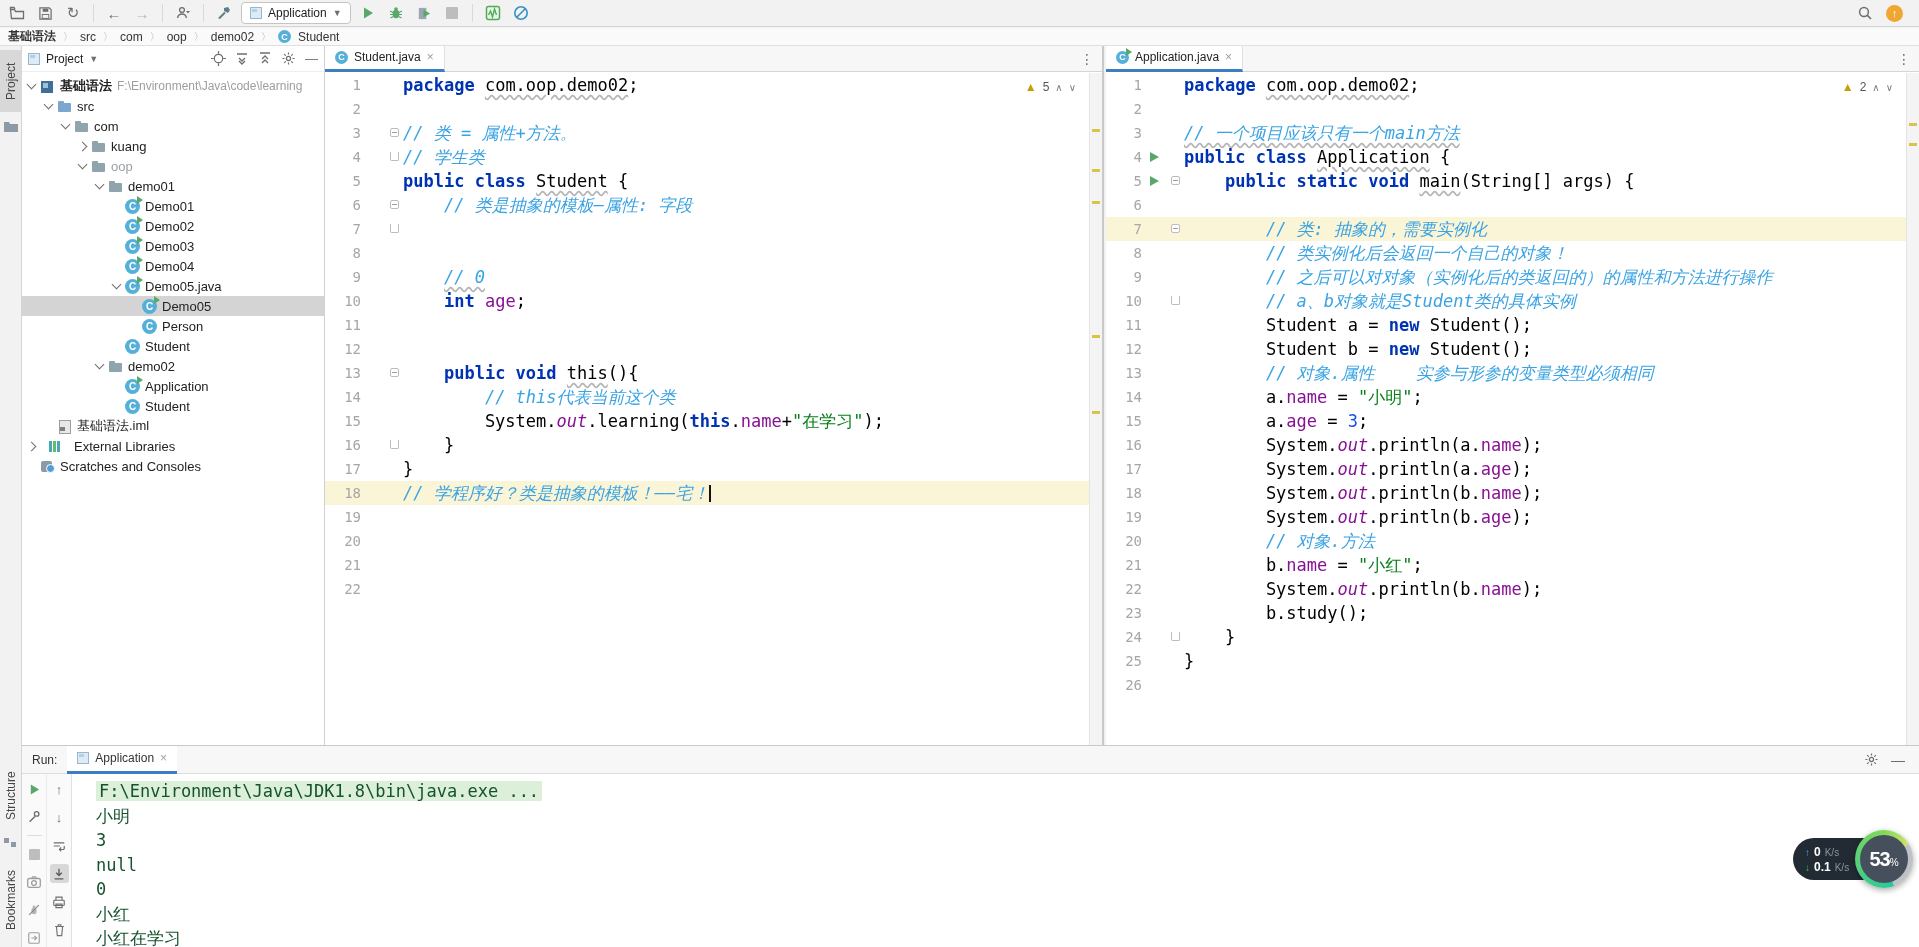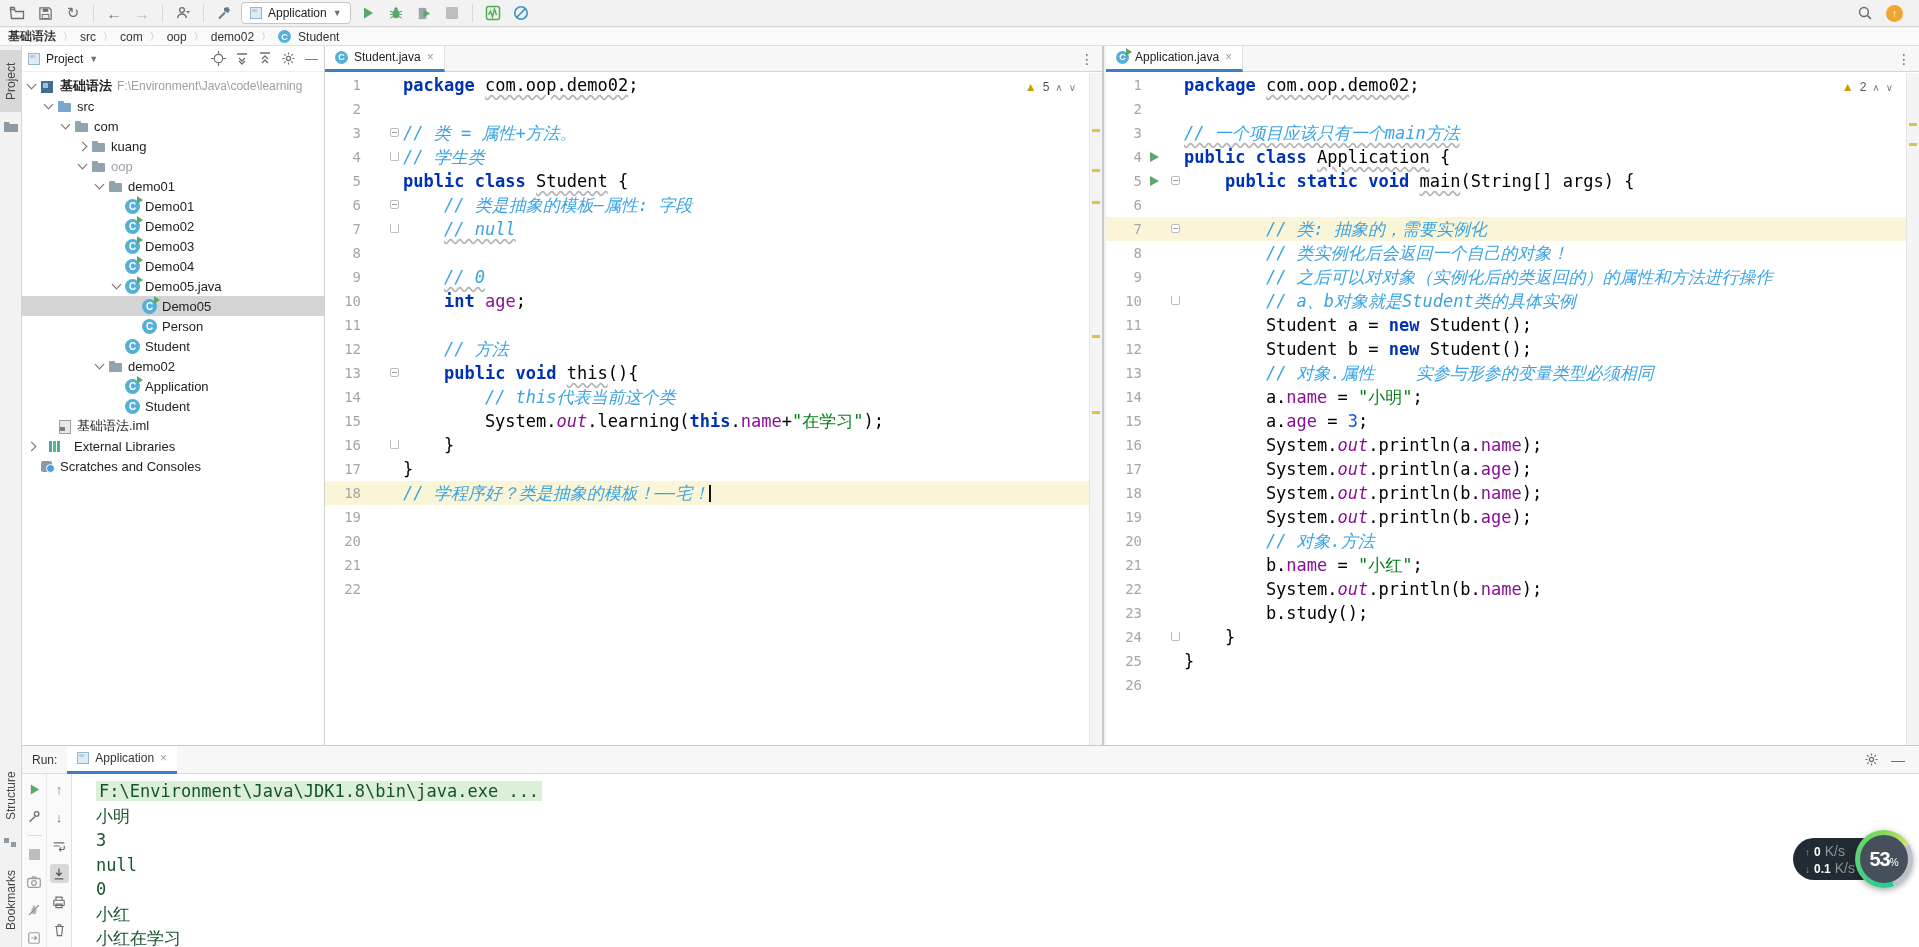--- a/index.html
+++ b/index.html
@@ -147,21 +147,21 @@
 
   
   .monitor { position:absolute; left:1793px; top:830px; width:122px; height:62px; z-index:20; }
   .mon-pill { position:absolute; left:0; top:8px; width:92px; height:42px; background:#222b33;
               border-radius:21px; color:#fff; display:flex; flex-direction:column; justify-content:center;
               gap:1px; padding-left:12px; font-size:11px; }
   .mon-row { display:flex; align-items:baseline; gap:4px; }
   .mon-up { color:#4aa3ff; font-size:10px; }
   .mon-dn { color:#35c75a; font-size:10px; }
   .mon-val { font-weight:bold; font-size:12px; color:#fff; }
-  .mon-unit { color:#8a949e; font-size:14px; }
+  .mon-unit { color:#8a949e; font-size:10px; }
   .mon-ring { position:absolute; left:62px; top:0; width:58px; height:58px; border-radius:50%;
               background:conic-gradient(from 160deg, #28c89b, #7fd95c 55%, #cde26a 72%, rgba(70,80,92,.35) 72%);
               display:flex; align-items:center; justify-content:center; box-shadow:0 2px 6px rgba(0,0,0,.35); }
   .mon-ring-inner { width:48px; height:48px; border-radius:50%; background:#46505c; color:#fff;
                     display:flex; align-items:center; justify-content:center; }
   .mon-pct { font-size:20px; font-weight:bold; letter-spacing:-1px; }
   .mon-pct-sign { font-size:10px; margin-top:6px; }
 
   svg { display:block; }
 </style>
@@ -443,26 +443,26 @@
       <span class="navup">∧</span>
       <span class="navup">∨</span>
     </div>
     <div class="codearea" id="code-left">
         <div class="cl"><span class="ln">1</span><span class="gm"></span><span class="ct"><span class="kw">package</span><span> </span><span class="plw">com.oop.demo02</span><span>;</span></span></div>
         <div class="cl"><span class="ln">2</span><span class="gm"></span><span class="ct"></span></div>
         <div class="cl"><span class="ln">3</span><span class="gm"><span class="fold open"></span></span><span class="ct"><span class="cm">// 类 = 属性+方法。</span></span></div>
         <div class="cl"><span class="ln">4</span><span class="gm"><span class="fold end"></span></span><span class="ct"><span class="cm">// 学生类</span></span></div>
         <div class="cl"><span class="ln">5</span><span class="gm"></span><span class="ct"><span class="kw">public class</span><span> </span><span class="plw">Student</span><span> {</span></span></div>
         <div class="cl"><span class="ln">6</span><span class="gm"><span class="fold open"></span></span><span class="ct"><span>    </span><span class="cm">// 类是抽象的模板—属性: 字段</span></span></div>
-        <div class="cl"><span class="ln">7</span><span class="gm"><span class="fold end"></span></span><span class="ct"><span>    </span><span class="cmw">// null</span></span></div>
+        <div class="cl"><span class="ln">7</span><span class="gm"><span class="fold end"></span></span></div>
         <div class="cl"><span class="ln">8</span><span class="gm"></span></div>
         <div class="cl"><span class="ln">9</span><span class="gm"></span><span class="ct"><span>    </span><span class="cmw">// 0</span></span></div>
         <div class="cl"><span class="ln">10</span><span class="gm"></span><span class="ct"><span>    </span><span class="kw">int</span><span> </span><span class="fld">age</span><span>;</span></span></div>
         <div class="cl"><span class="ln">11</span><span class="gm"></span><span class="ct"></span></div>
-        <div class="cl"><span class="ln">12</span><span class="gm"></span><span class="ct"><span>    </span><span class="cm">// 方法</span></span></div>
+        <div class="cl"><span class="ln">12</span><span class="gm"></span></div>
         <div class="cl"><span class="ln">13</span><span class="gm"><span class="fold open"></span></span><span class="ct"><span>    </span><span class="kw">public void</span><span> </span><span class="plw">this</span><span>(){</span></span></div>
         <div class="cl"><span class="ln">14</span><span class="gm"></span><span class="ct"><span>        </span><span class="cm">// this代表当前这个类</span></span></div>
         <div class="cl"><span class="ln">15</span><span class="gm"></span><span class="ct"><span>        System.</span><span class="stat">out</span><span>.learning(</span><span class="kw">this</span><span>.</span><span class="fld">name</span><span>+</span><span class="str">"在学习"</span><span>);</span></span></div>
         <div class="cl"><span class="ln">16</span><span class="gm"><span class="fold end"></span></span><span class="ct"><span>    }</span></span></div>
         <div class="cl"><span class="ln">17</span><span class="gm"></span><span class="ct"><span>}</span></span></div>
         <div class="cl hl"><span class="ln">18</span><span class="gm"></span><span class="ct"><span class="cm">// 学程序好？类是抽象的模板！——</span><span class="cm">宅！</span><span class="caret-bar"></span></span></div>
         <div class="cl"><span class="ln">19</span><span class="gm"></span><span class="ct"></span></div>
         <div class="cl"><span class="ln">20</span><span class="gm"></span><span class="ct"></span></div>
         <div class="cl"><span class="ln">21</span><span class="gm"></span><span class="ct"></span></div>
         <div class="cl"><span class="ln">22</span><span class="gm"></span><span class="ct"></span></div>

